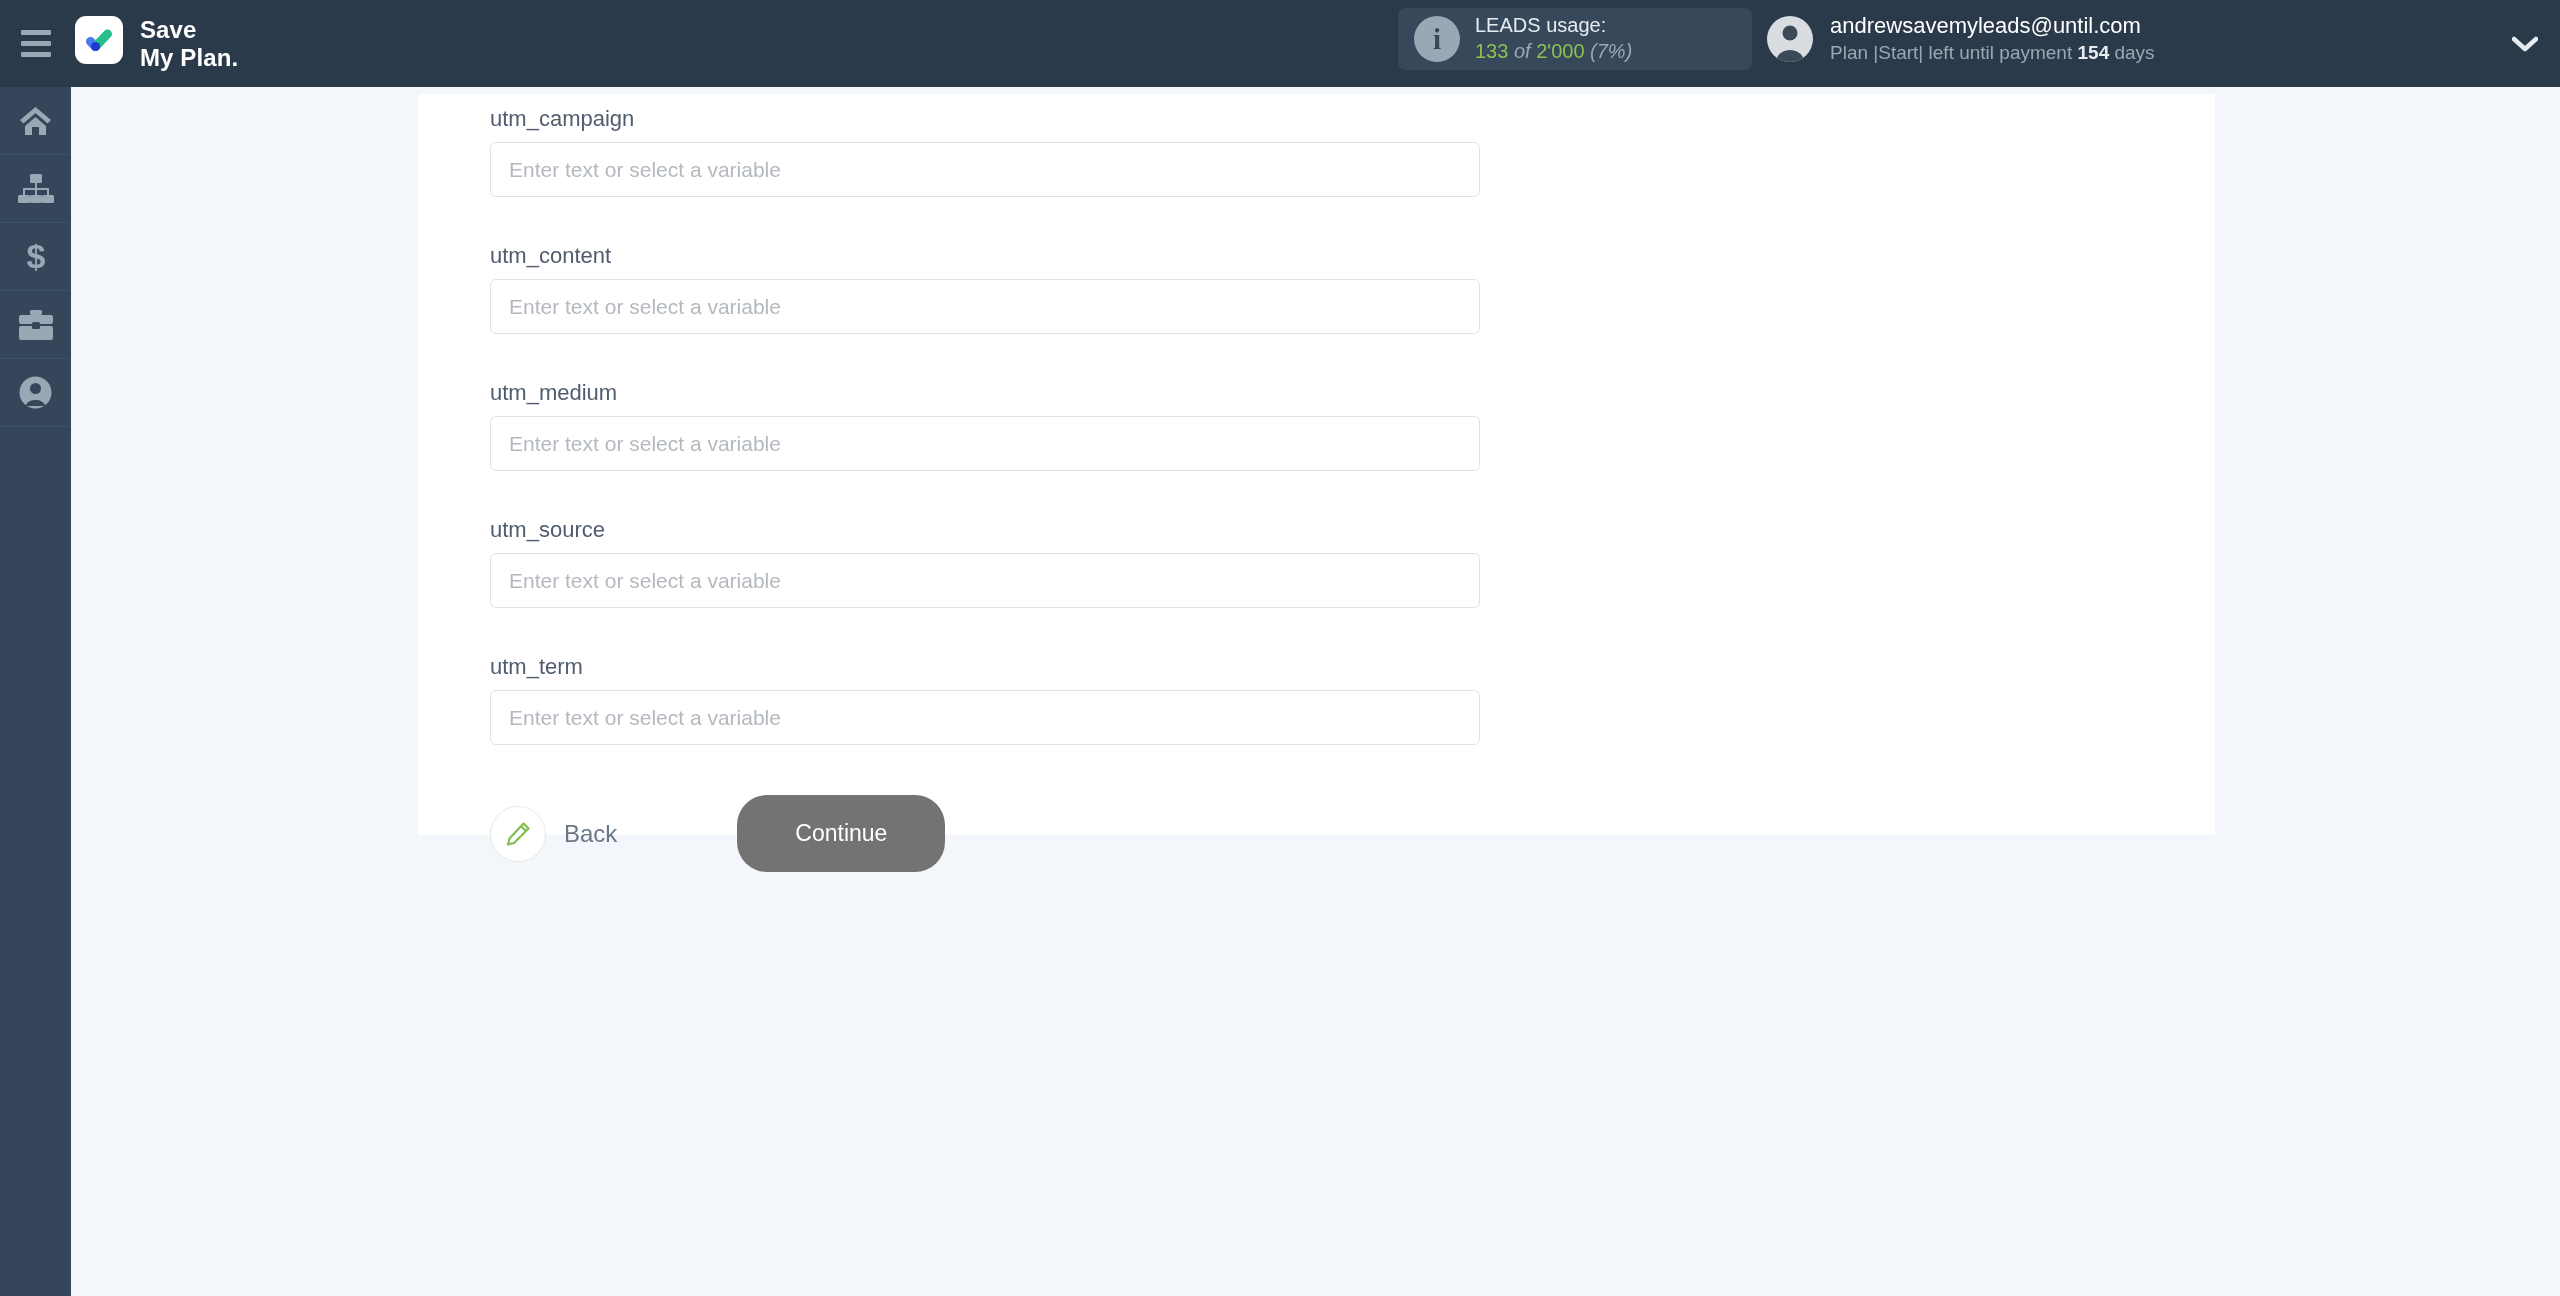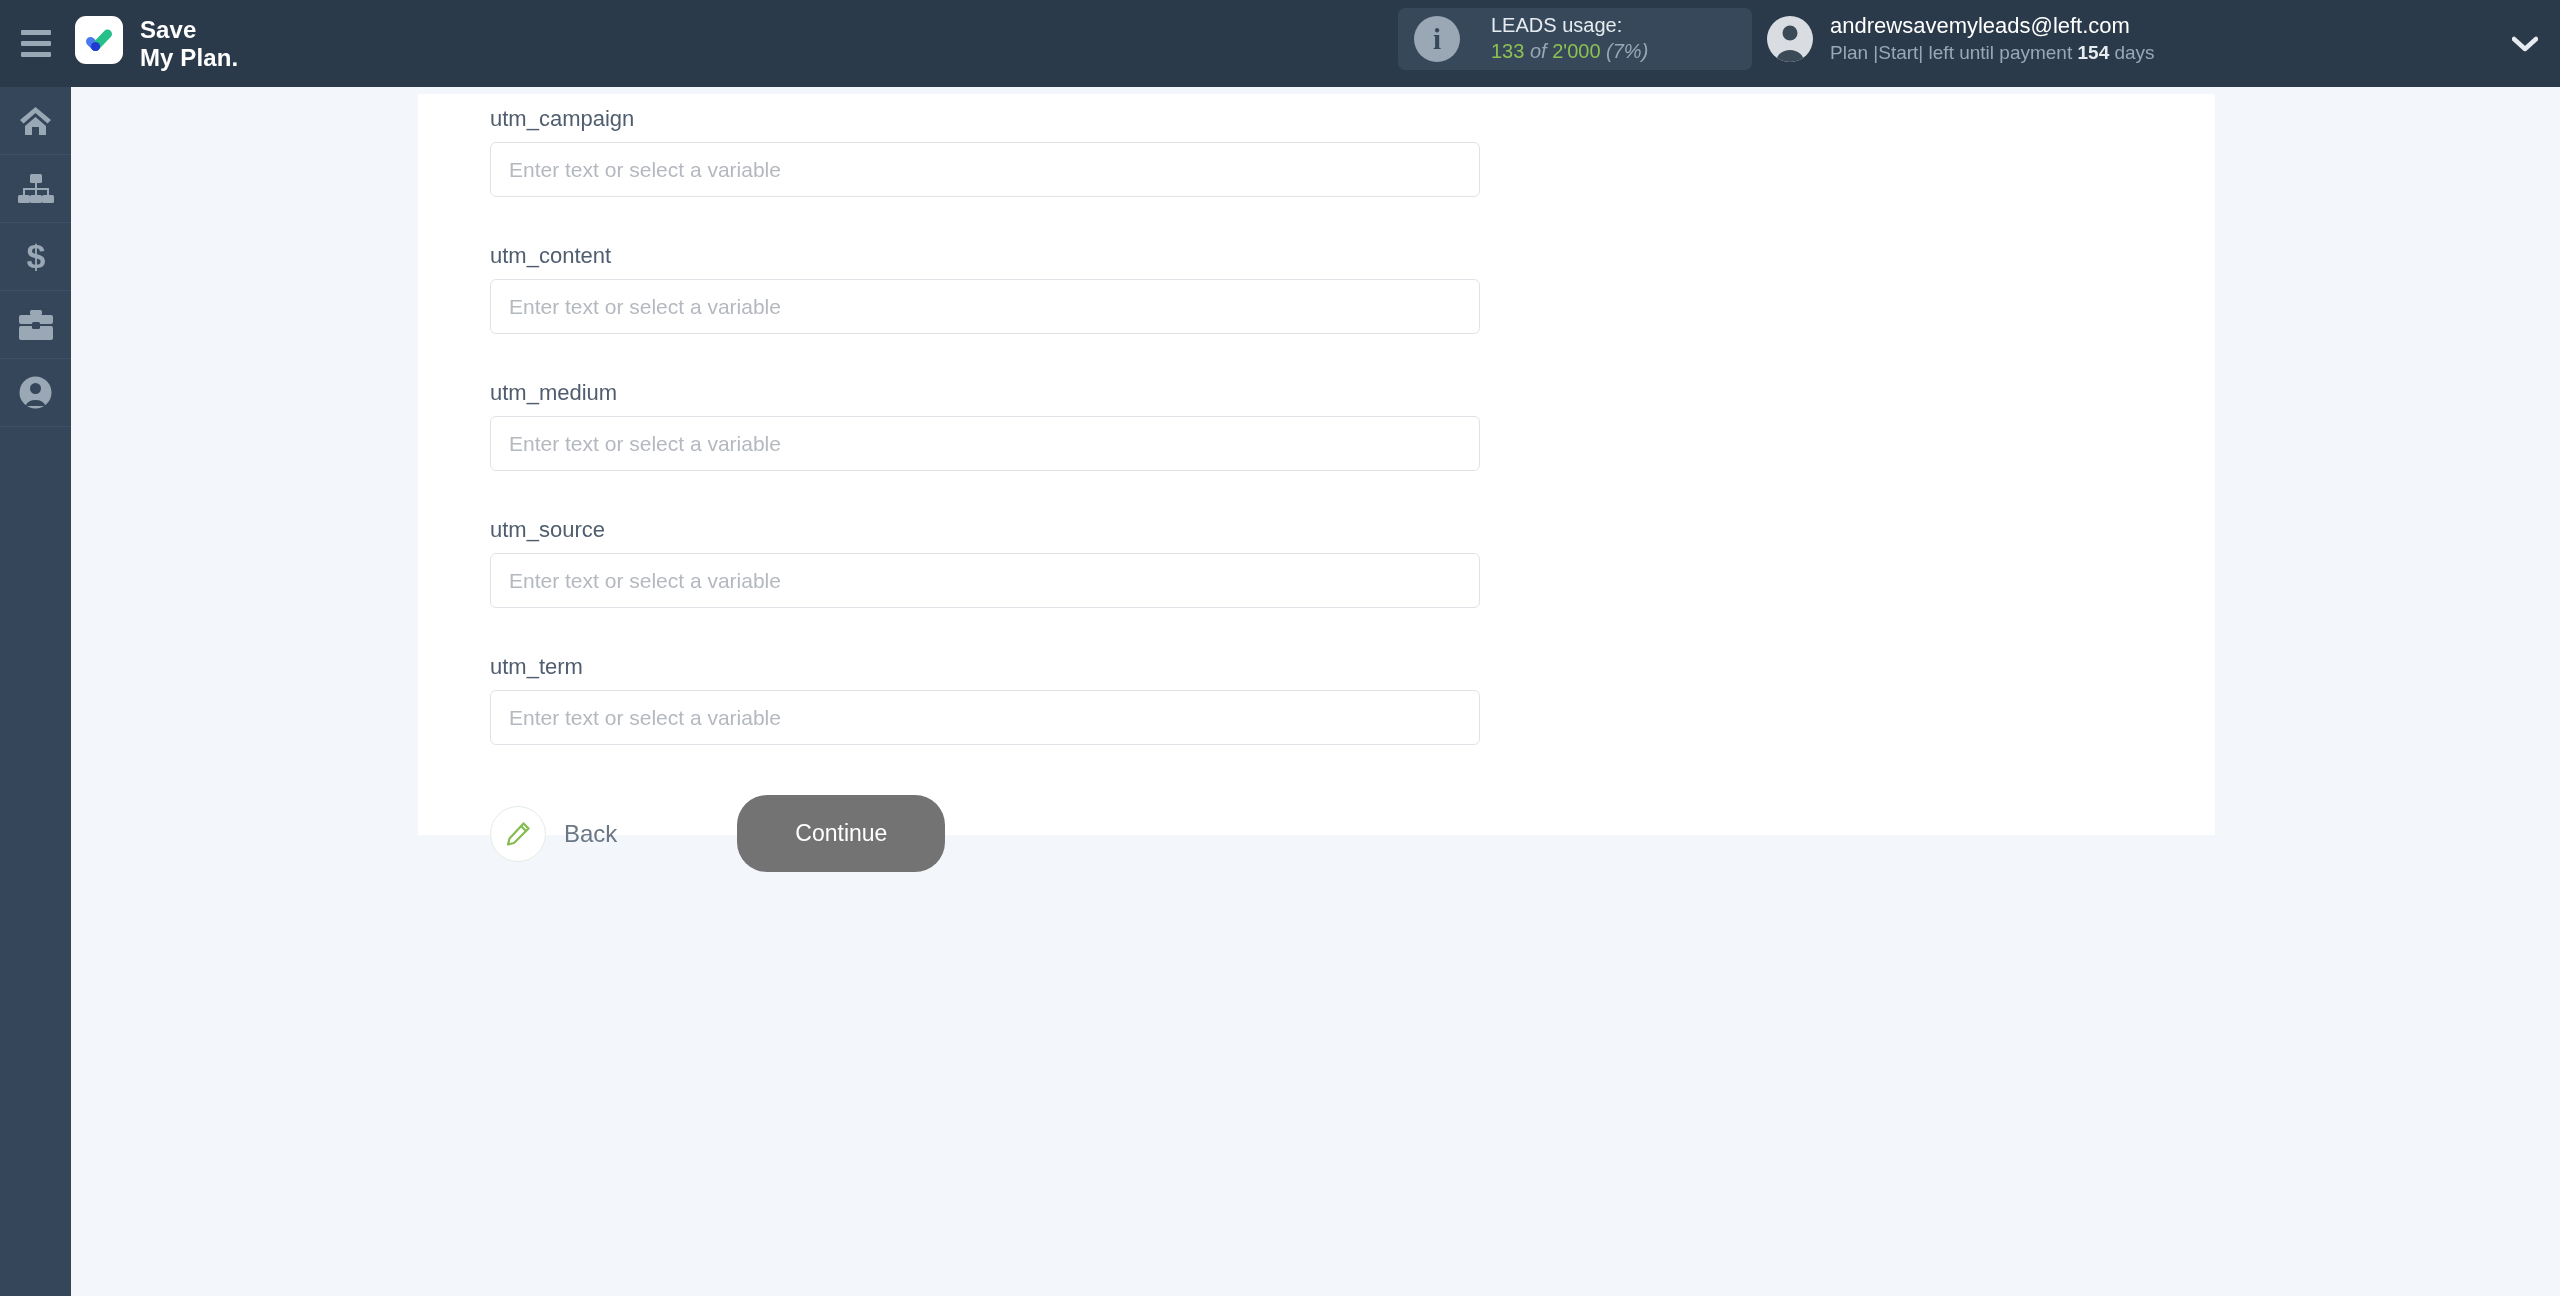--- a/index.html
+++ b/index.html
@@ -57,21 +57,21 @@
     cursor: pointer;
   }
   .info-circle {
     width: 46px; height: 46px; border-radius: 50%;
     background: #9aa7b4;
     display: flex; align-items: center; justify-content: center;
     color: #36485a; font-size: 29px; font-weight: bold;
     font-family: "Liberation Serif", serif;
     flex: 0 0 auto;
   }
-  .leads-text { margin-left: 31px; line-height: 1.28; }
+  .leads-text { margin-left: 15px; line-height: 1.28; }
   .leads-title { color: #e6ebf0; font-size: 20px; }
   .leads-sub { font-size: 20px; white-space: nowrap; }
   .num-green { color: #8cc152; }
   .it-gray { color: #9aa7b4; font-style: italic; }
 
   .account {
     position: absolute; left: 1767px; top: 8px;
     display: flex; align-items: center;
     height: 62px; cursor: pointer;
   }
@@ -209,21 +209,21 @@
   </div>
 
   <div class="account">
     <div class="avatar-circle">
       <svg width="46" height="46" viewBox="0 0 46 46">
         <circle cx="23" cy="17" r="7.5" fill="#3c4a58"></circle>
         <path d="M9 46 a14 12 0 0 1 28 0 z" fill="#3c4a58"></path>
       </svg>
     </div>
     <div class="acct-text">
-      <div class="acct-email">andrewsavemyleads@left.com</div>
+      <div class="acct-email">andrewsavemyleads@until.com</div>
       <div class="acct-plan">
         <span>Plan |Start| left until payment</span>
         <b>154</b>
         <span>days</span>
       </div>
     </div>
   </div>
 
   <div class="chevron-btn">
     <svg width="26" height="16" viewBox="0 0 26 16">

